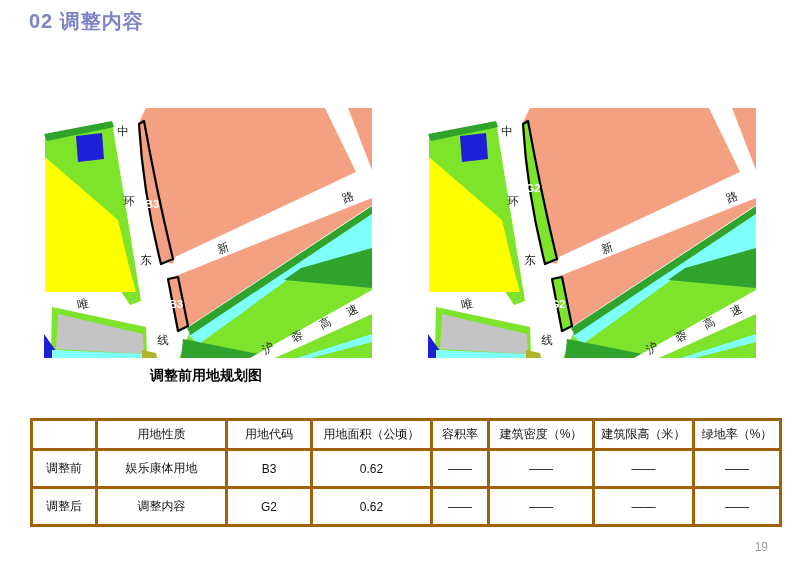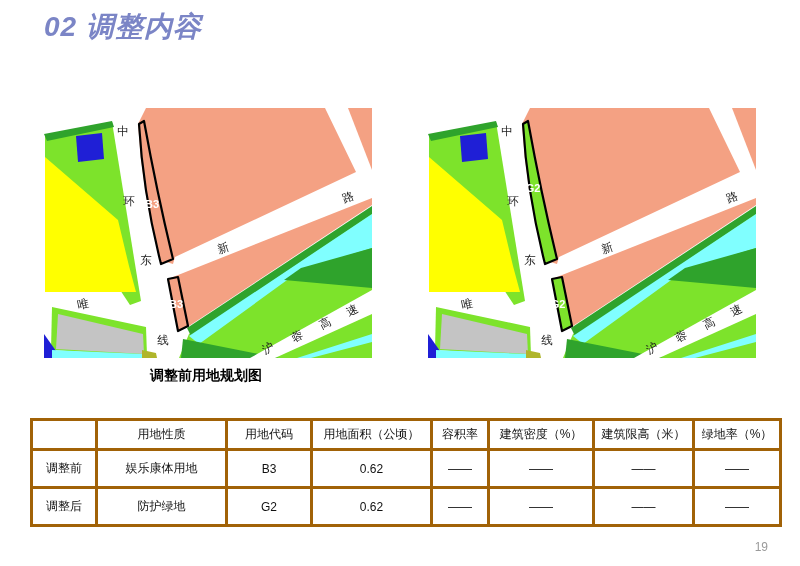--- a/index.html
+++ b/index.html
@@ -1,22 +1,22 @@
 <!DOCTYPE html>
 <html style="--title-text: #7B85C6; --parcel-fill-before: #F4A183; --parcel-fill-after: #7DE32B; --map-pink: #F4A183; --map-light-green: #7DE32B; --map-dark-green: #2FA32C; --map-yellow: #FFFF00; --map-cyan: #80FFFF; --map-blue: #1F1FD6; --map-gray: #C4C4C4; --map-olive: #AFB52B;"><head>
 <meta charset="utf-8">
 <style>
   html,body{margin:0;padding:0;background:#e8e8e8;}
   .slide{
     position:relative;width:800px;height:566px;background:#fff;overflow:hidden;
     font-family:"Liberation Sans",sans-serif;
   }
   .title{
-    position:absolute;left:44px;top:8px;font-size:28px;font-weight:bold;
-    color:var(--title-text,#7B85C6);letter-spacing:1px;font-style:italic;
+    position:absolute;left:29px;top:8px;font-size:20px;font-weight:bold;
+    color:var(--title-text,#7B85C6);letter-spacing:1px;
   }
   .bullet{position:absolute;left:27px;top:62px;font-size:15px;color:#111;}
   .bullet .marker{margin-right:7px;font-size:13px;}
   .map{position:absolute;top:108px;width:333px;height:250px;}
   .map.before{left:39px;}
   .map.after{left:423px;}
   .caption{
     position:absolute;top:367px;font-size:14px;font-weight:bold;color:#000;
     text-align:center;
   }
@@ -162,21 +162,21 @@
         <td>娱乐康体用地</td>
         <td>B3</td>
         <td>0.62</td>
         <td>——</td>
         <td>——</td>
         <td>——</td>
         <td>——</td>
       </tr>
       <tr class="datarow">
         <td>调整后</td>
-        <td>防护绿地</td>
+        <td>调整内容</td>
         <td>G2</td>
         <td>0.62</td>
         <td>——</td>
         <td>——</td>
         <td>——</td>
         <td>——</td>
       </tr>
     </tbody>
   </table>
 

